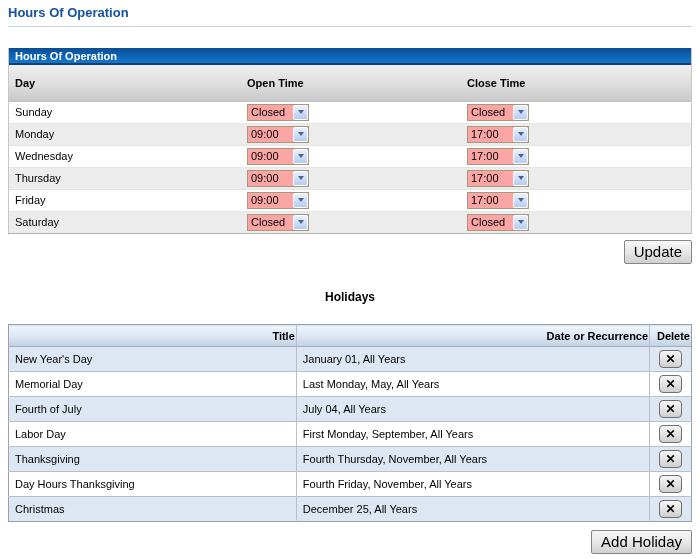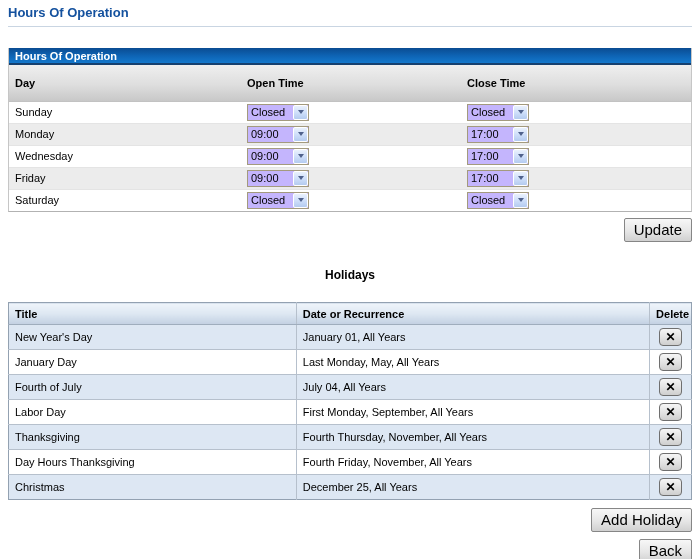--- a/index.html
+++ b/index.html
@@ -41,21 +41,21 @@
   }
   .hours-table td { height: 22px; padding-left: 6px; }
   .hours-table tbody tr + tr td { border-top: 1px solid #e4e4e4; }
   .hours-table tbody tr:nth-child(even) { background: #ececec; }
   .col-day   { width: 232px; }
   .col-open  { width: 220px; }
 
   
   .xsel {
     display: inline-flex; width: 62px; height: 17px;
-    border: 1px solid #a39a7e; background: #c4b5fd; cursor: default;
+    border: 1px solid #a39a7e; background: #fca5a5; cursor: default;
     vertical-align: middle;
   }
   .xsel-text { flex: 1; padding: 1px 0 0 3px; white-space: nowrap; overflow: hidden; }
   .xsel-btn {
     width: 15px; margin: 0; border: 1px solid #fff; border-radius: 2px;
     background: linear-gradient(180deg, #eaf1fd 0%, #cfdffa 50%, #b4cbf0 100%);
     display: flex; align-items: center; justify-content: center;
   }
   .xsel-arrow {
     width: 0; height: 0;
@@ -72,21 +72,21 @@
   }
   .update-row { text-align: right; margin-top: 6px; }
 
   
   .section-title { font-size: 12px; font-weight: bold; margin: 26px 0 0 0; text-align: center; }
   .holidays-table {
     margin-top: 20px;
     border: 1px solid #93a1b1;
   }
   .holidays-table th {
-    height: 22px; text-align: left; padding-left: 6px; font-weight: bold;
+    height: 22px; text-align: right; padding-left: 6px; font-weight: bold;
     background: linear-gradient(180deg, #eff4fa 0%, #dde7f2 50%, #c2d0e2 100%);
     border-bottom: 1px solid #9fadbd;
   }
   .holidays-table td { height: 25px; padding-left: 6px; border-top: 1px solid #b6c0cc; }
   .holidays-table th + th, .holidays-table td + td { border-left: 1px solid #b6c0cc; }
   .holidays-table tbody tr:nth-child(odd) { background: #dde7f3; }
   .hcol-title { width: 314px; }
   .hcol-date  { width: 388px; }
   .hcol-del   { width: 42px; }
   .del-cell { text-align: center; padding: 0 !important; }
@@ -158,20 +158,35 @@
                 </span>
               </span></td>
           <td><span class="xsel">
                 <span class="xsel-text">17:00</span>
                 <span class="xsel-btn">
                   <span class="xsel-arrow"></span>
                 </span>
               </span></td>
         </tr>
         <tr>
+          <td>Thursday</td>
+          <td><span class="xsel">
+                <span class="xsel-text">09:00</span>
+                <span class="xsel-btn">
+                  <span class="xsel-arrow"></span>
+                </span>
+              </span></td>
+          <td><span class="xsel">
+                <span class="xsel-text">17:00</span>
+                <span class="xsel-btn">
+                  <span class="xsel-arrow"></span>
+                </span>
+              </span></td>
+        </tr>
+        <tr>
           <td>Friday</td>
           <td><span class="xsel">
                 <span class="xsel-text">09:00</span>
                 <span class="xsel-btn">
                   <span class="xsel-arrow"></span>
                 </span>
               </span></td>
           <td><span class="xsel">
                 <span class="xsel-text">17:00</span>
                 <span class="xsel-btn">
@@ -214,21 +229,21 @@
     </thead>
     <tbody>
       <tr>
         <td>New Year's Day</td>
         <td>January 01, All Years</td>
         <td class="del-cell"><button class="del-btn">
               <span>✕</span>
             </button></td>
       </tr>
       <tr>
-        <td>January Day</td>
+        <td>Memorial Day</td>
         <td>Last Monday, May, All Years</td>
         <td class="del-cell"><button class="del-btn">
               <span>✕</span>
             </button></td>
       </tr>
       <tr>
         <td>Fourth of July</td>
         <td>July 04, All Years</td>
         <td class="del-cell"><button class="del-btn">
               <span>✕</span>

